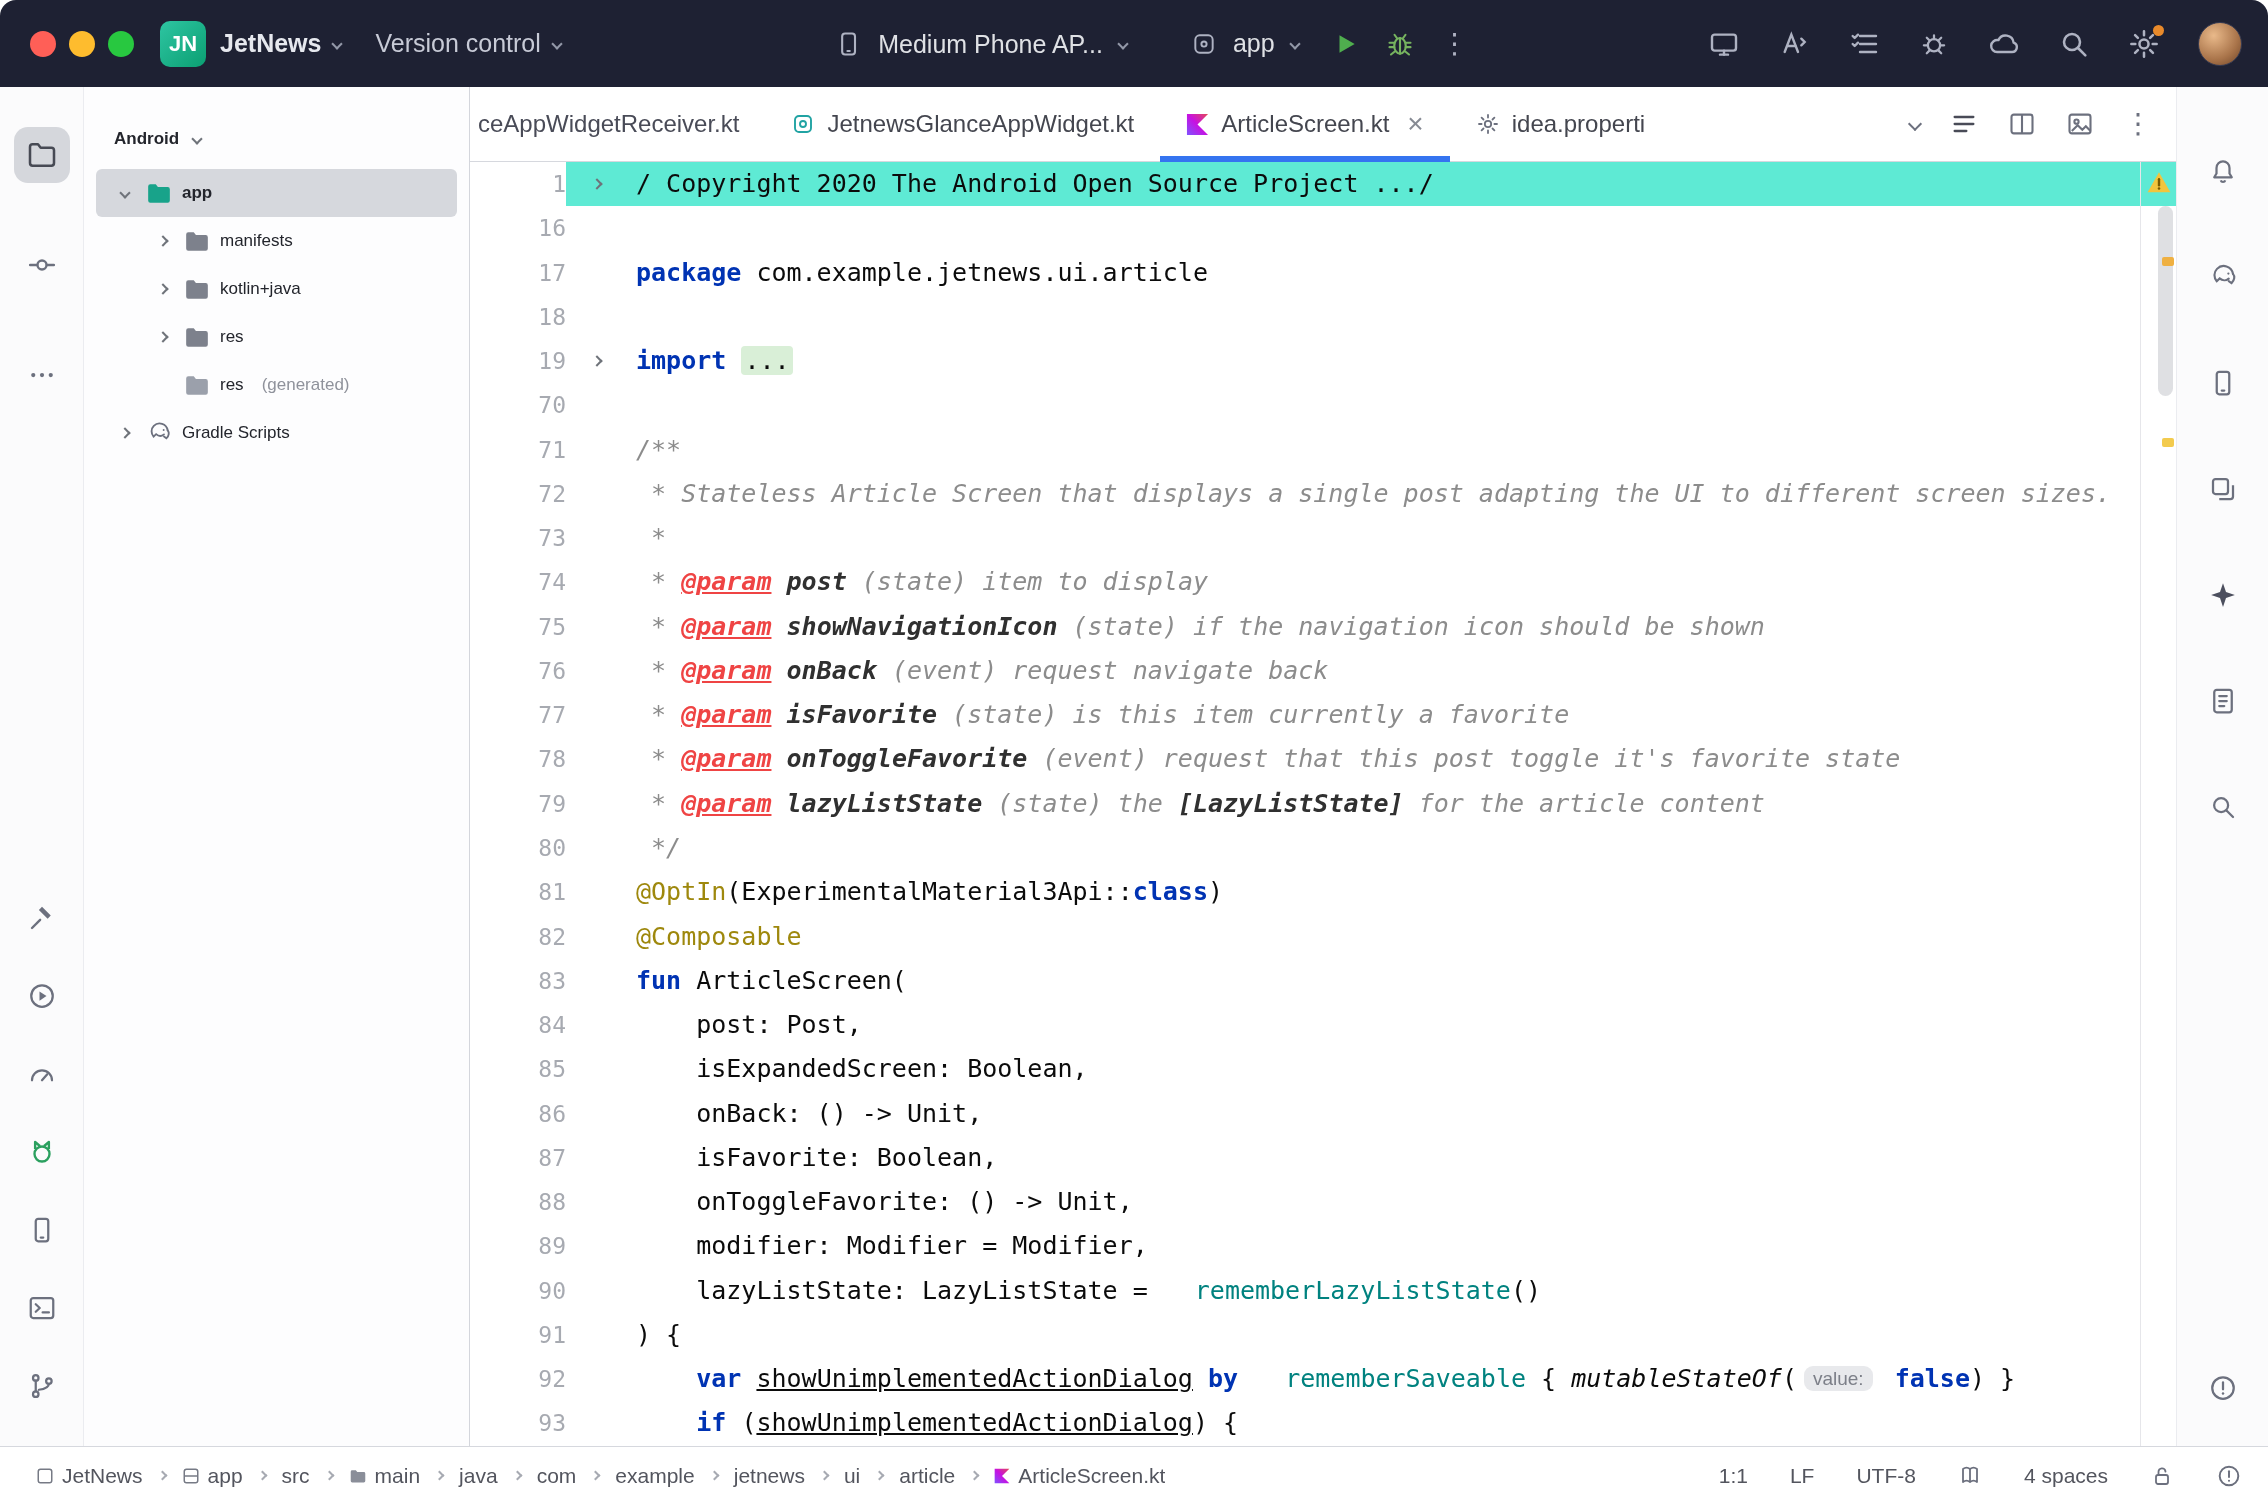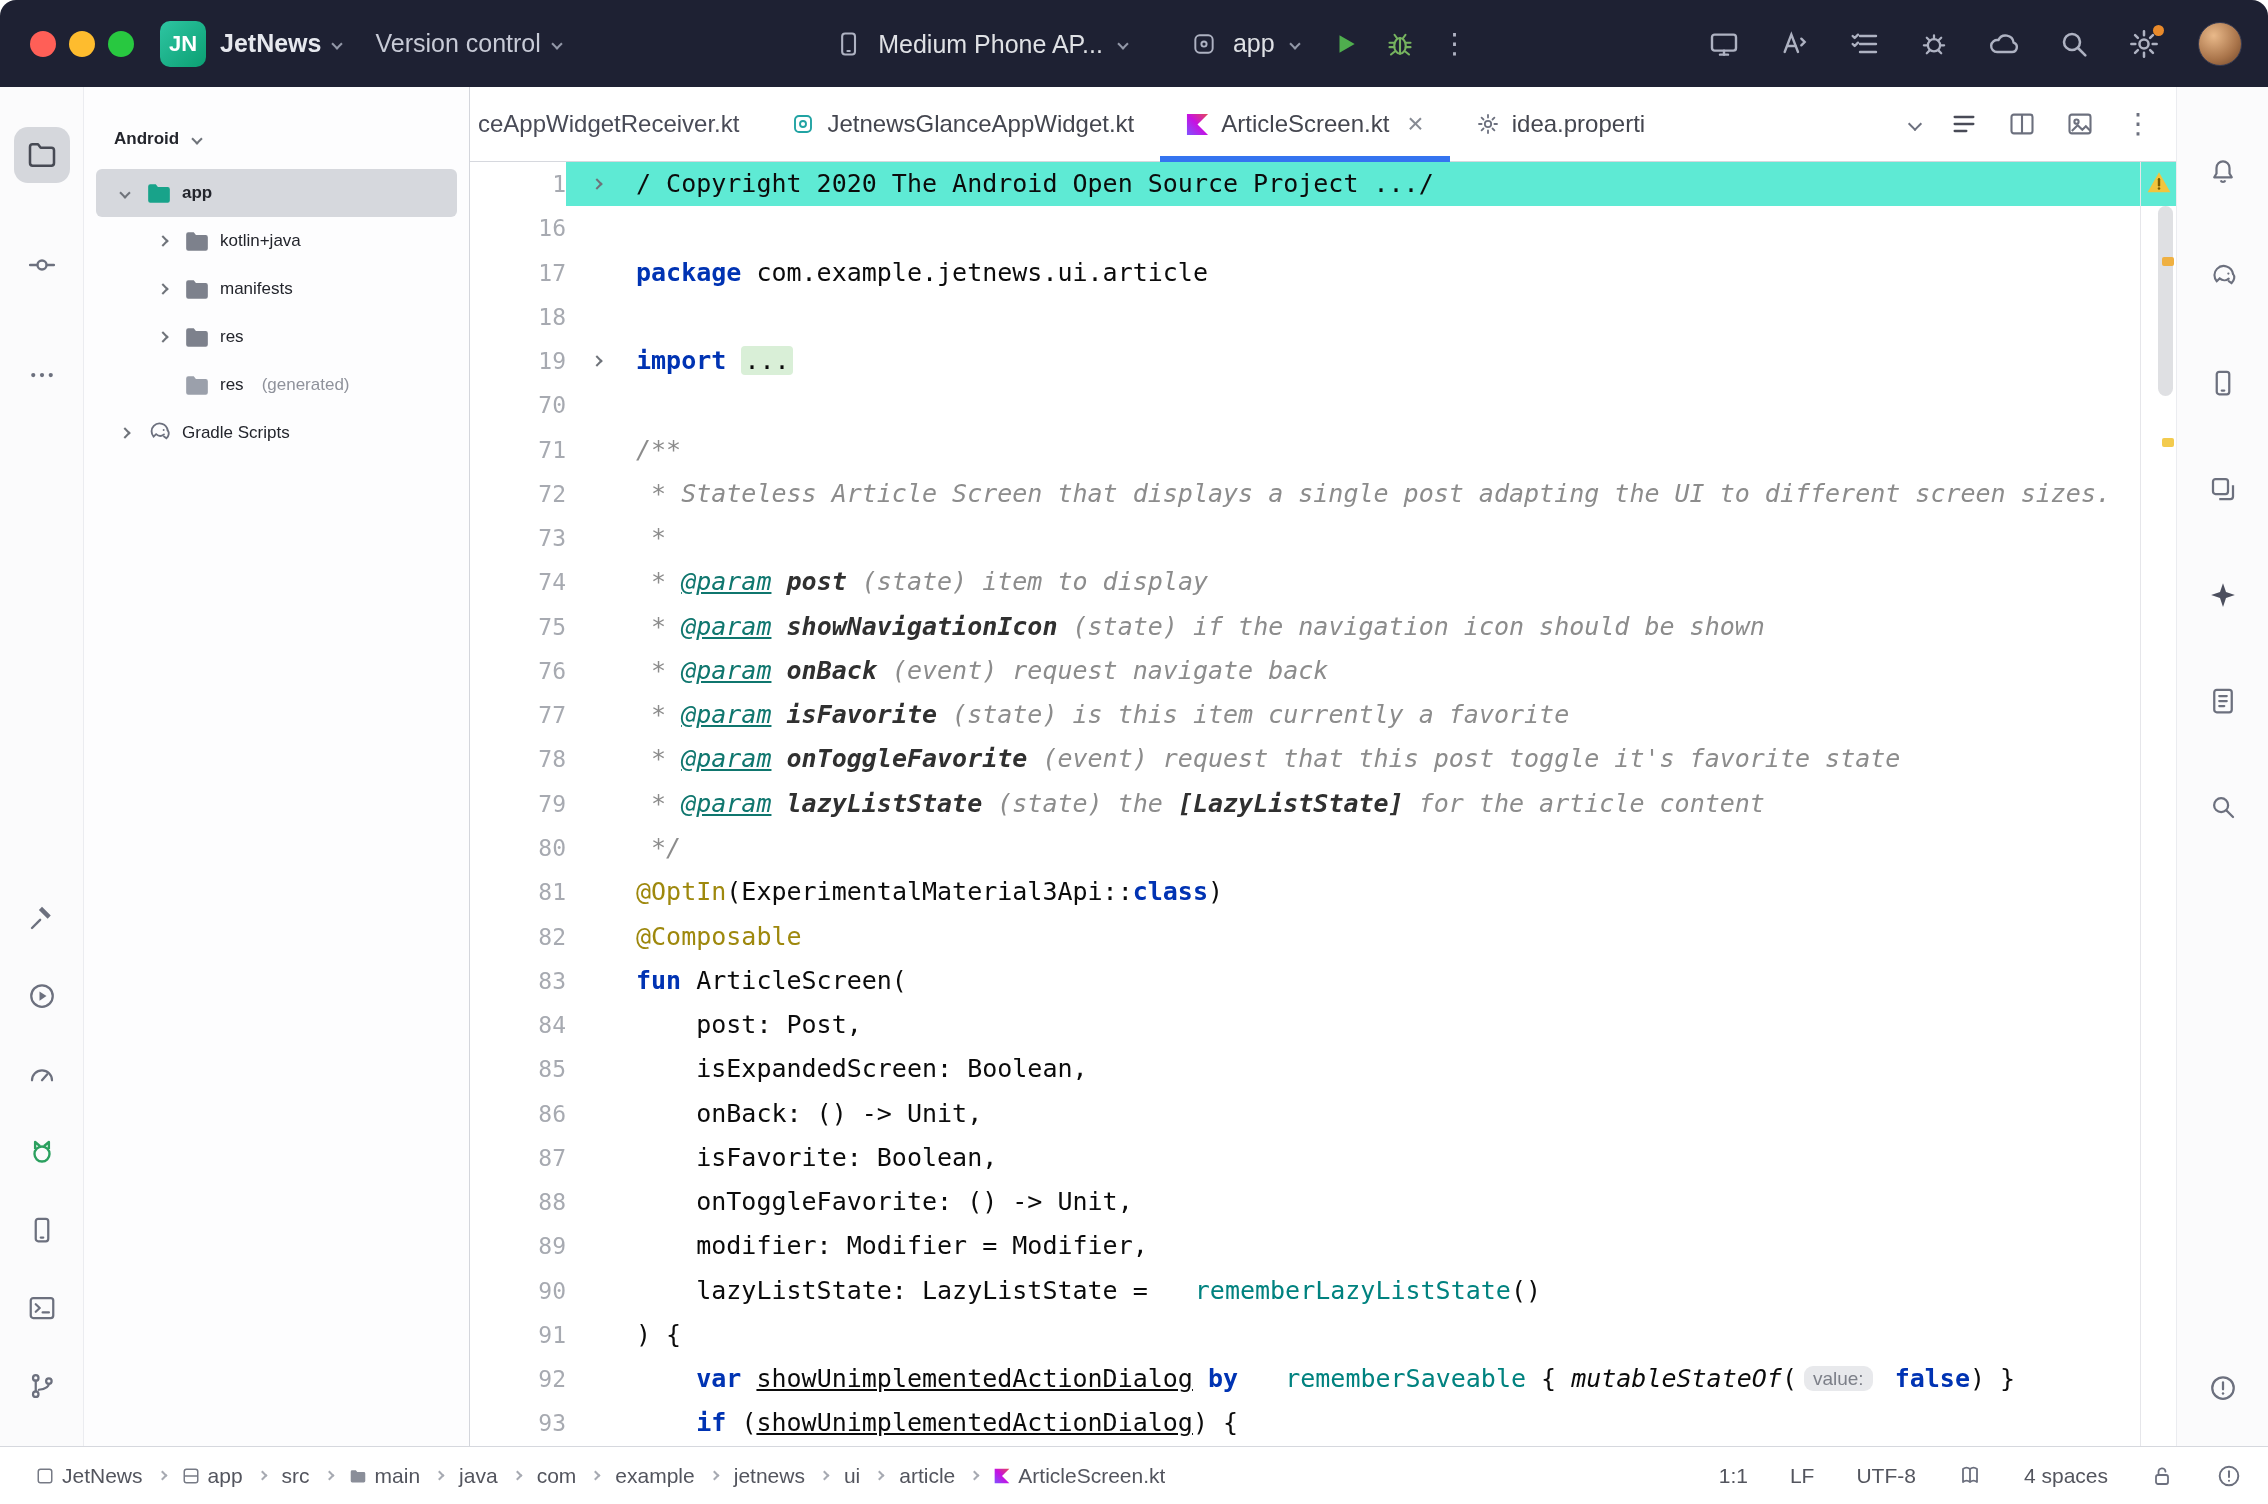--- a/index.html
+++ b/index.html
@@ -66,21 +66,21 @@
   .code{flex:1;position:relative;overflow:hidden;font-family:"DejaVu Sans Mono",monospace;font-size:25px;background:#fff;}
   .crow{display:flex;height:44.28px;line-height:44.28px;}
   .ln{width:96px;flex:none;text-align:right;color:#a7aab1;font-size:23px;}
   .lb{flex:1;display:flex;min-width:0;}
   .lb.cur{background:#5eead4;}
   .fc{width:62px;flex:none;display:inline-flex;align-items:center;justify-content:center;}
   .ct{white-space:pre;padding-left:8px;color:#0b0b0b;}
   .cs-t{color:#0b0b0b;}
   .cs-k{color:#0033b3;font-weight:700;}
   .cs-d{color:#8c8c8c;font-style:italic;}
-  .cs-dt{color:#0f766e;font-style:italic;font-weight:400;text-decoration:underline;margin-top:36px;}
+  .cs-dt{color:#ef4444;font-style:italic;font-weight:700;text-decoration:underline;margin-top:36px;}
   .cs-dp{color:#303030;font-style:italic;font-weight:700;}
   .cs-db{color:#303030;font-style:italic;font-weight:700;}
   .cs-a{color:#9e880d;}
   .cs-f{color:#00827f;margin-left:32px;}
   .cs-fi{font-style:italic;color:#0b0b0b;}
   .cs-u{color:#0b0b0b;text-decoration:underline;}
   .cs-fold{background:#d9efd7;border-radius:4px;padding:0 3px;color:#0b0b0b;}
   .cs-in{font-family:"Liberation Sans",sans-serif;font-size:19px;background:#e8e9ec;color:#7c7f88;border-radius:9px;
          padding:2px 9px;margin:0 7px;vertical-align:2px;line-height:normal;}
   .marginguide{position:absolute;top:0;bottom:0;left:1670px;width:1px;background:#e6e6ea;}
@@ -291,30 +291,30 @@
           </svg>
         <span class="tlabel bold">app</span>
       </div>
       <div class="trow lvl1">
         <span class="chevbox">
             <i class="chev sm r"></i>
           </span>
         <svg width="26" height="24" viewBox="0 0 24 22">
             <path d="M2 5a2 2 0 0 1 2-2h5l2 2.5h9a2 2 0 0 1 2 2V18a2 2 0 0 1-2 2H4a2 2 0 0 1-2-2z" fill="#7d818c"></path>
           </svg>
-        <span class="tlabel">kotlin+java</span>
+        <span class="tlabel">manifests</span>
       </div>
       <div class="trow lvl1">
         <span class="chevbox">
             <i class="chev sm r"></i>
           </span>
         <svg width="26" height="24" viewBox="0 0 24 22">
             <path d="M2 5a2 2 0 0 1 2-2h5l2 2.5h9a2 2 0 0 1 2 2V18a2 2 0 0 1-2 2H4a2 2 0 0 1-2-2z" fill="#7d818c"></path>
           </svg>
-        <span class="tlabel">manifests</span>
+        <span class="tlabel">kotlin+java</span>
       </div>
       <div class="trow lvl1">
         <span class="chevbox">
             <i class="chev sm r"></i>
           </span>
         <svg width="26" height="24" viewBox="0 0 24 22">
             <path d="M2 5a2 2 0 0 1 2-2h5l2 2.5h9a2 2 0 0 1 2 2V18a2 2 0 0 1-2 2H4a2 2 0 0 1-2-2z" fill="#7d818c"></path>
           </svg>
         <span class="tlabel">res</span>
       </div>

